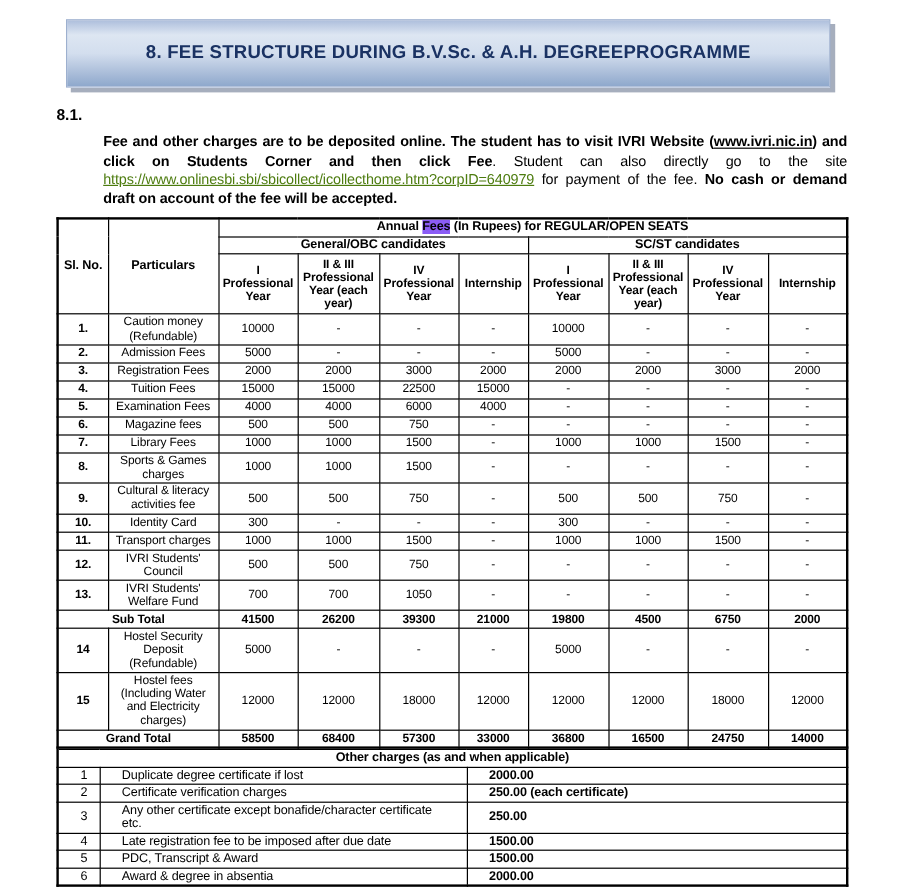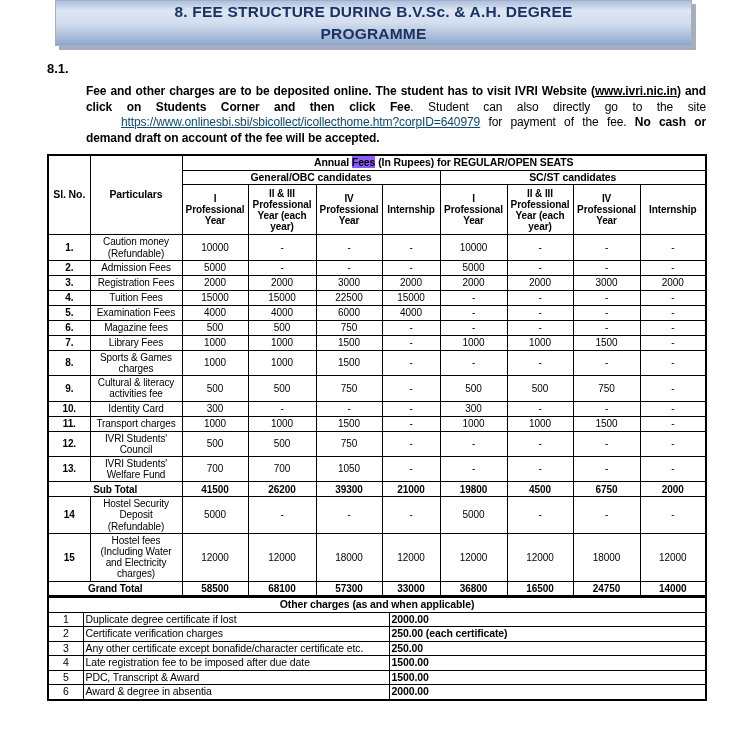--- a/index.html
+++ b/index.html
@@ -5,65 +5,65 @@
   * { box-sizing: border-box; }
   html,body { margin:0; padding:0; background:#ffffff; }
   body {
     width:749px; height:744px; overflow:hidden;
     font-family:"Liberation Sans", sans-serif; color:#000;
   }
   .page { position:relative; width:749px; height:744px; overflow:hidden; background:#fff; }
 
   
   .banner {
-    margin-left:55px; width:637px; height:46px;
+    margin-left:55px; width:637px; height:57px;
     background:linear-gradient(180deg,#aebfdc 0%,#dde6f2 22%,#d3deee 50%,#aabdd9 80%,#8ea8cc 100%);
     border:1px solid #9db0cf;
     box-shadow:4px 4px 0 rgba(150,160,178,0.85);
-    display:flex; flex-direction:column; justify-content:center; align-items:center;
+    display:flex; flex-direction:row; justify-content:center; align-items:center;margin-top:16px;
   }
   .banner-line {
     color:#1a3263; font-weight:bold; font-size:15.5px; line-height:1.45; letter-spacing:0.2px;
     white-space:nowrap;
   }
 
   
   .section-heading {
     margin:15px 0 0 47px; font-weight:bold; font-size:13px; display:flex; gap:26px;
   }
 
   
   .intro {
     margin:8px 43px 0 86px; font-size:12px; line-height:1.31; text-align:justify;
     letter-spacing:-0.1px;
   }
   .intro .b { font-weight:bold; }
   .intro .u { text-decoration:underline; }
   .intro a { color:inherit; text-decoration:underline; }
-  .intro a.lnk { color:#0c4a6e;margin-left:35px; }
+  .intro a.lnk { color:#4d7c0f; }
 
   
   table { border-collapse:collapse; table-layout:fixed; margin-left:47px; width:658px; }
   .fee-table { margin-top:7px; border:2px solid #000; font-size:10px; }
   .fee-table th, .fee-table td {
     border:1px solid #000; padding:1px 2px; text-align:center; vertical-align:middle;
     line-height:1.12; overflow:hidden; letter-spacing:-0.1px;
   }
   .fee-table th { font-weight:bold; }
   .h1 th, .h2 th { height:13px; font-size:10.5px; }
   .h3 th { height:50px; font-size:10px; }
   .fee-table td { height:15px; }
   .fee-table td.no { font-weight:bold; }
   .fee-table .merge-label { font-weight:bold; }
   .bold-row td { font-weight:bold; }
   .hl { background:#8b5cf6; }
 
   .other-table { border:2px solid #000; border-top:1px solid #000; font-size:10.5px; }
   .other-table td {
-    border:1px solid #000; padding:1px 2px; vertical-align:middle; line-height:1.1;
+    border:1px solid #000; padding:1px 18px; vertical-align:middle; line-height:1.1;
     height:11px; overflow:hidden; letter-spacing:-0.1px;
   }
   .oc-title { text-align:center; font-weight:bold; }
   .oc-no { text-align:center; }
   .oc-label { text-align:left; padding-left:6px; }
   .oc-value { text-align:left; padding-left:7px; font-weight:bold; }
 </style>
 </head>
 <body>
 
@@ -302,21 +302,21 @@
           <td class="val">18000</td>
           <td class="val">12000</td>
           <td class="val">12000</td>
           <td class="val">12000</td>
           <td class="val">18000</td>
           <td class="val">12000</td>
         </tr>
         <tr class="bold-row">
           <td colspan="2" class="merge-label">Grand Total</td>
           <td class="val">58500</td>
-          <td class="val">68100</td>
+          <td class="val">68400</td>
           <td class="val">57300</td>
           <td class="val">33000</td>
           <td class="val">36800</td>
           <td class="val">16500</td>
           <td class="val">24750</td>
           <td class="val">14000</td>
         </tr>
       </tbody>
   </table>
 

